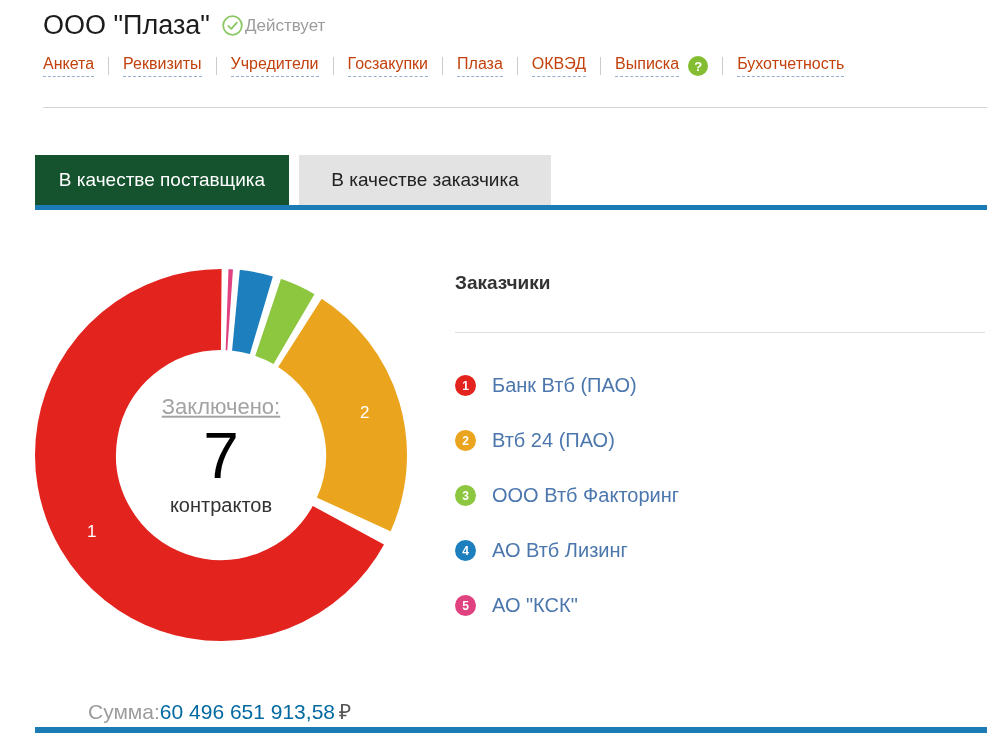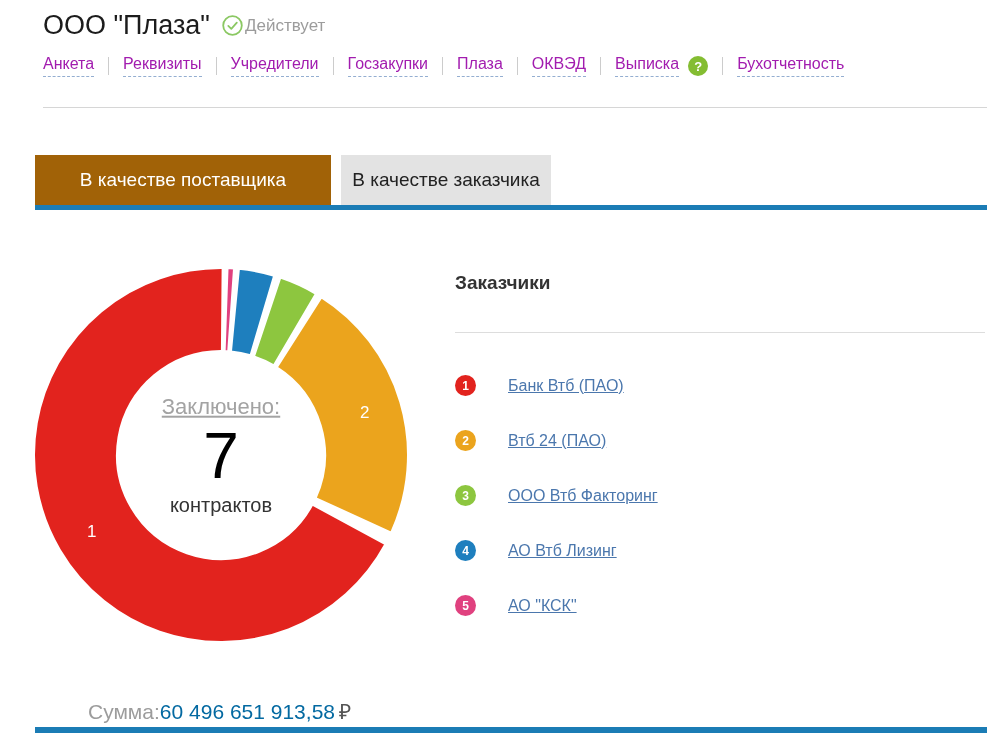--- a/index.html
+++ b/index.html
@@ -13,37 +13,37 @@
   
   .header { position: absolute; top: 10px; left: 43px; display: flex; align-items: center; }
   .company-title { font-size: 27px; font-weight: 400; color: #1c1c1c; }
   .status { display: inline-flex; align-items: center; margin-left: 12px; }
   .status svg { display: block; }
   .status-text { margin-left: 2px; font-size: 17px; color: #9c9c9c; }
 
   
   .nav { position: absolute; top: 55px; left: 43px; display: flex; align-items: center; }
   .nav a {
-    font-size: 16px; color: #a21caf; text-decoration: none;
+    font-size: 16px; color: #c2410c; text-decoration: none;
     border-bottom: 1px dashed #94aed1; padding-bottom: 3px; cursor: pointer;
   }
   .nav .sep { width: 1px; height: 18px; background: #ccc; margin: 0 14px; }
   .help-icon {
     display: inline-flex; align-items: center; justify-content: center;
     width: 20px; height: 20px; border-radius: 50%;
     background: #84bd32; color: #fff; font-size: 13px; font-weight: bold;
     margin-left: 9px; cursor: pointer;
   }
   .page-rule { position: absolute; top: 107px; left: 43px; right: 0; height: 1px; background: #d6d6d6; }
 
   
   .tabs { position: absolute; top: 155px; left: 35px; display: flex; gap: 10px; }
   .tab { height: 50px; display: flex; align-items: center; justify-content: center; font-size: 19px; cursor: pointer; }
-  .tab.active   { width: 296px; background: #a16207; color: #fff; }
-  .tab.inactive { width: 210px; background: #e3e3e3; color: #222; }
+  .tab.active   { width: 254px; background: #14532d; color: #fff; }
+  .tab.inactive { width: 252px; background: #e3e3e3; color: #222; }
   .tabs-underline { position: absolute; top: 205px; left: 35px; right: 0; height: 5px; background: #1b7cb5; }
 
   
   .chart-wrap { position: absolute; left: 30px; top: 255px; width: 400px; height: 400px; }
   .chart-wrap svg { position: absolute; left: 0; top: 0; }
   .center-label {
     position: absolute; left: 191px; top: 200px; transform: translate(-50%, -50%);
     text-align: center; width: 230px; pointer-events: none;
   }
   .center-line1 { font-size: 22px; color: #a3a3a3; text-decoration: underline; }
@@ -55,22 +55,22 @@
   .legend-title { font-size: 19px; font-weight: 700; color: #333; }
   .legend-divider { height: 1px; background: #ddd; margin-top: 38px; }
   .legend-items { margin-top: 25px; }
   .legend-item { height: 55px; display: flex; align-items: center; }
   .badge {
     width: 21px; height: 21px; border-radius: 50%; flex: 0 0 21px;
     color: #fff; font-size: 12px; font-weight: bold;
     display: flex; align-items: center; justify-content: center;
   }
   .legend-item a {
-    margin-left: 32px; font-size: 16px; color: #4b77ad;
-    text-decoration: underline; cursor: pointer;
+    margin-left: 16px; font-size: 20px; color: #4b77ad;
+    cursor: pointer;
   }
 
   
   .sum-row { position: absolute; left: 88px; top: 697px; font-size: 21px; }
   .sum-label { color: #9c9c9c; }
   .sum-value { color: #0369a1; }
   .sum-currency { color: #555; margin-left: 4px; }
 
   .bottom-bar { position: absolute; left: 35px; right: 0; bottom: 0; height: 6px; background: #1b7cb5; }
 </style>

